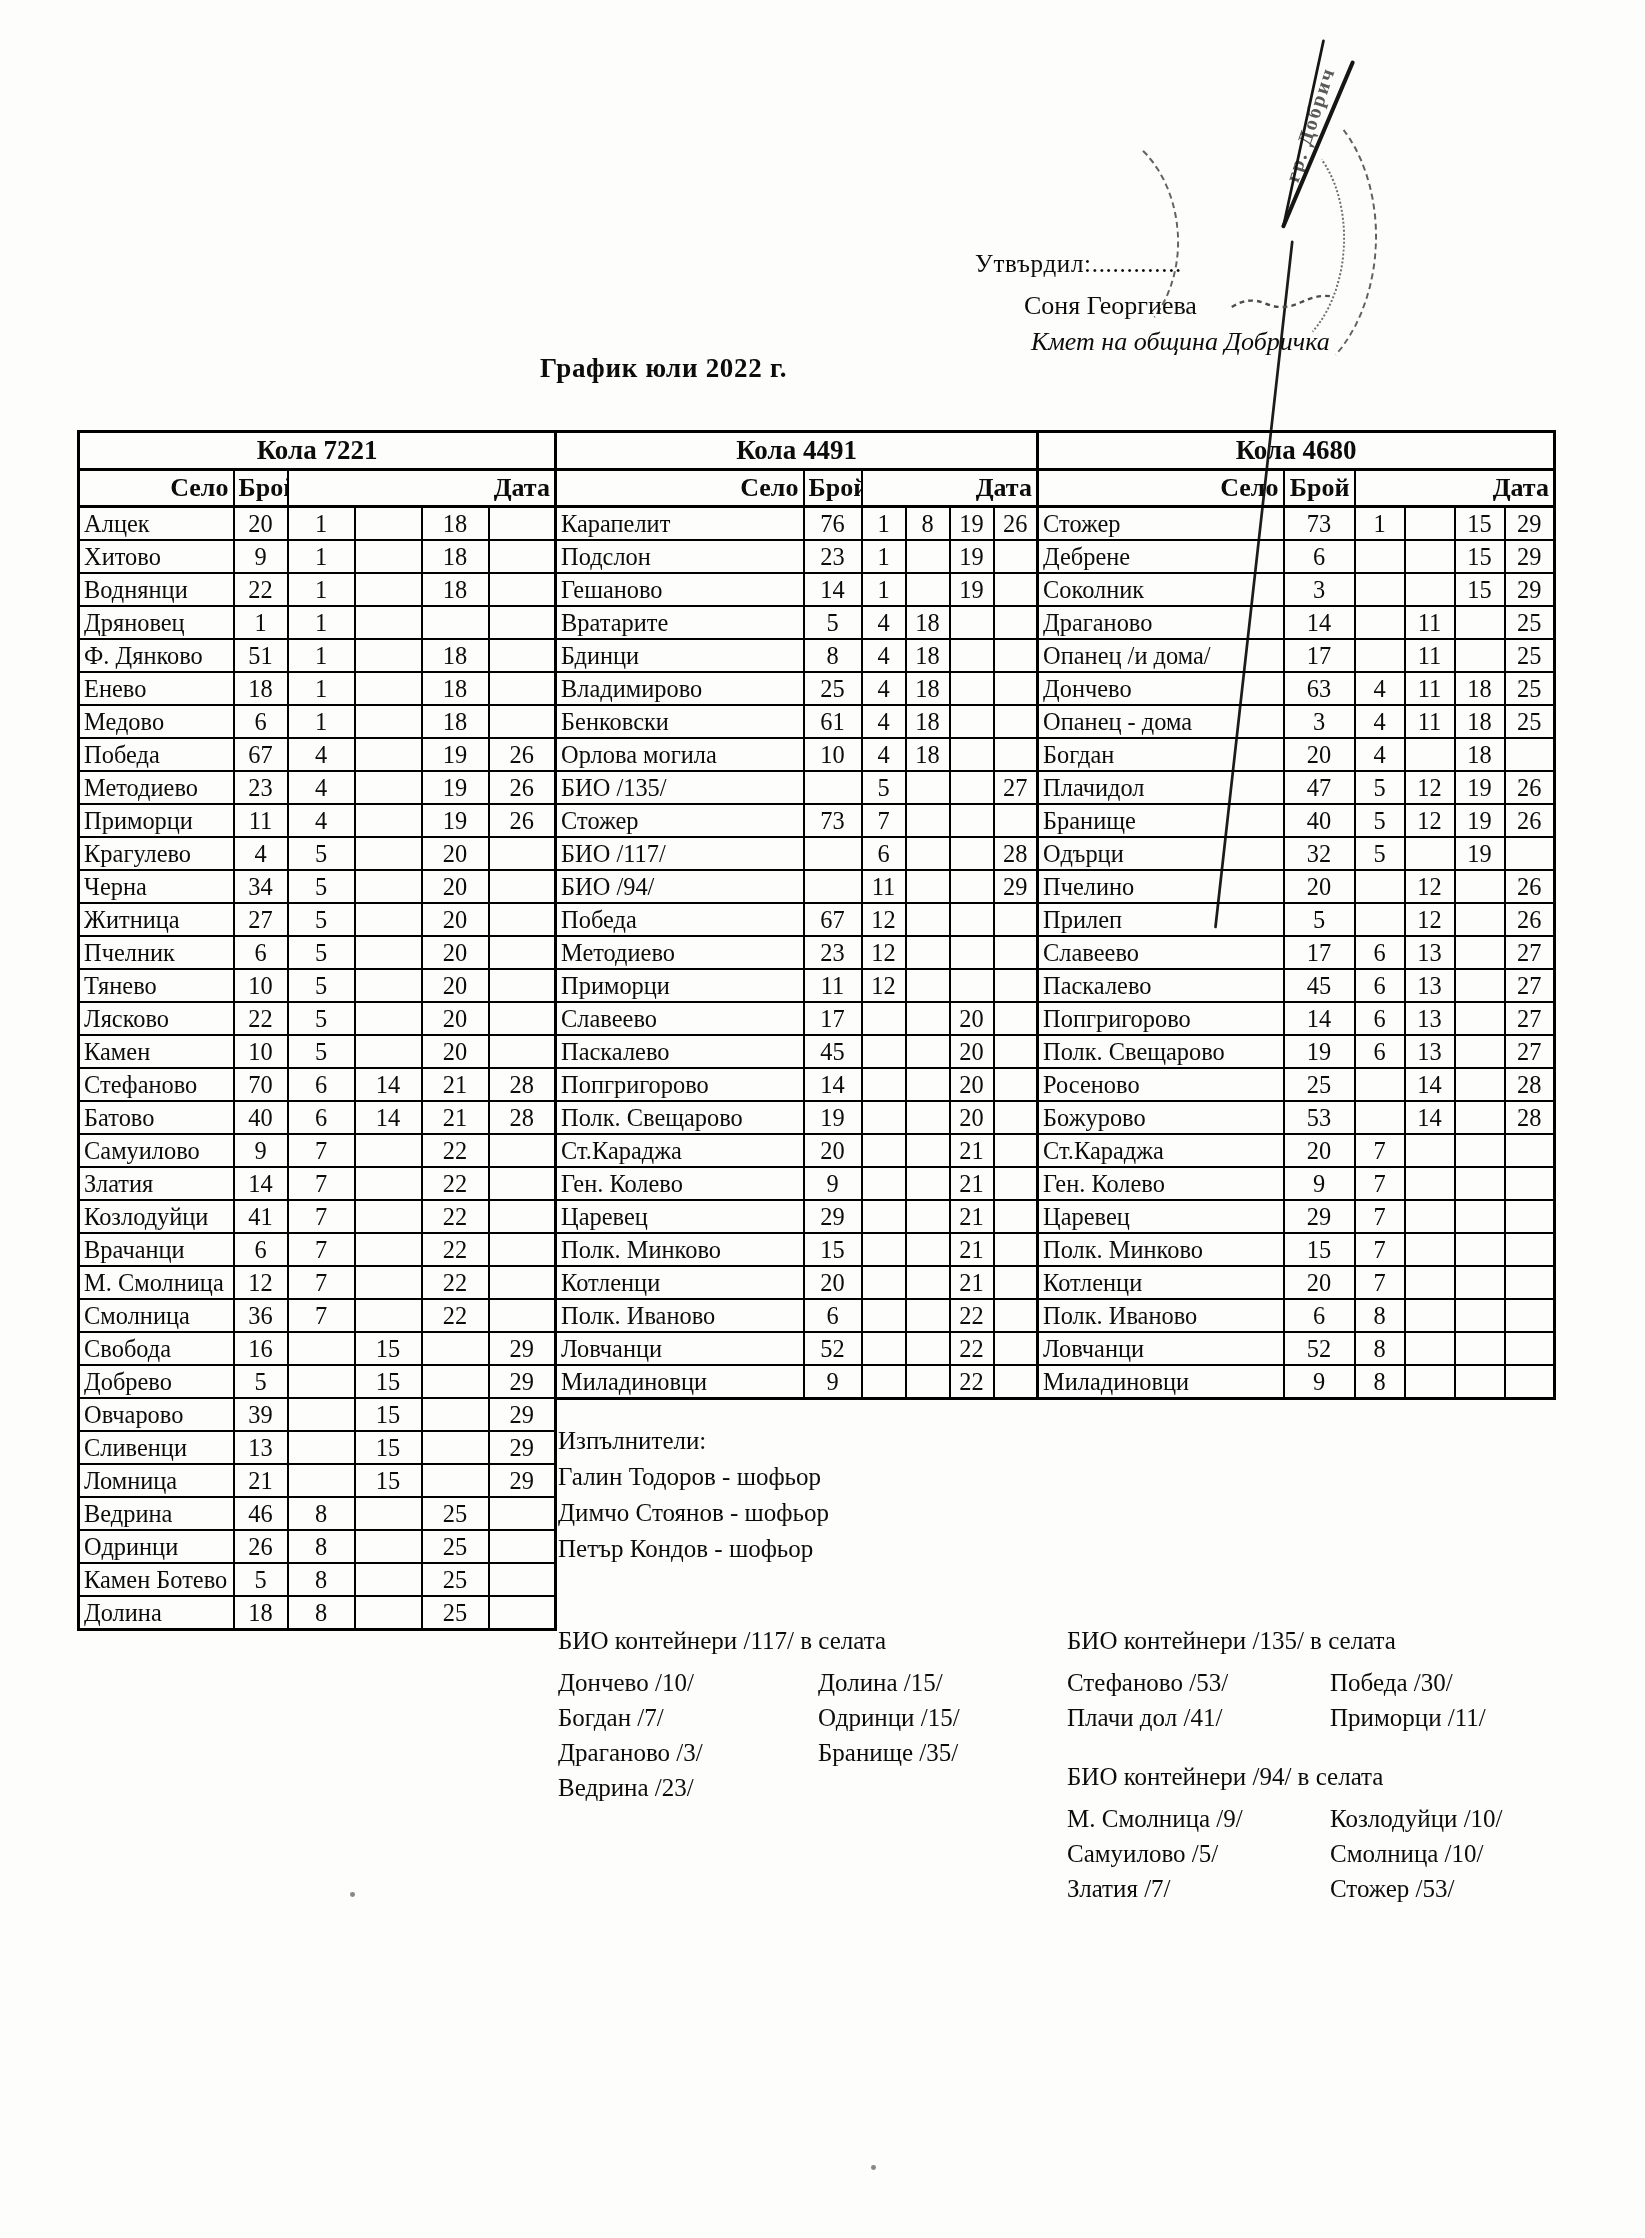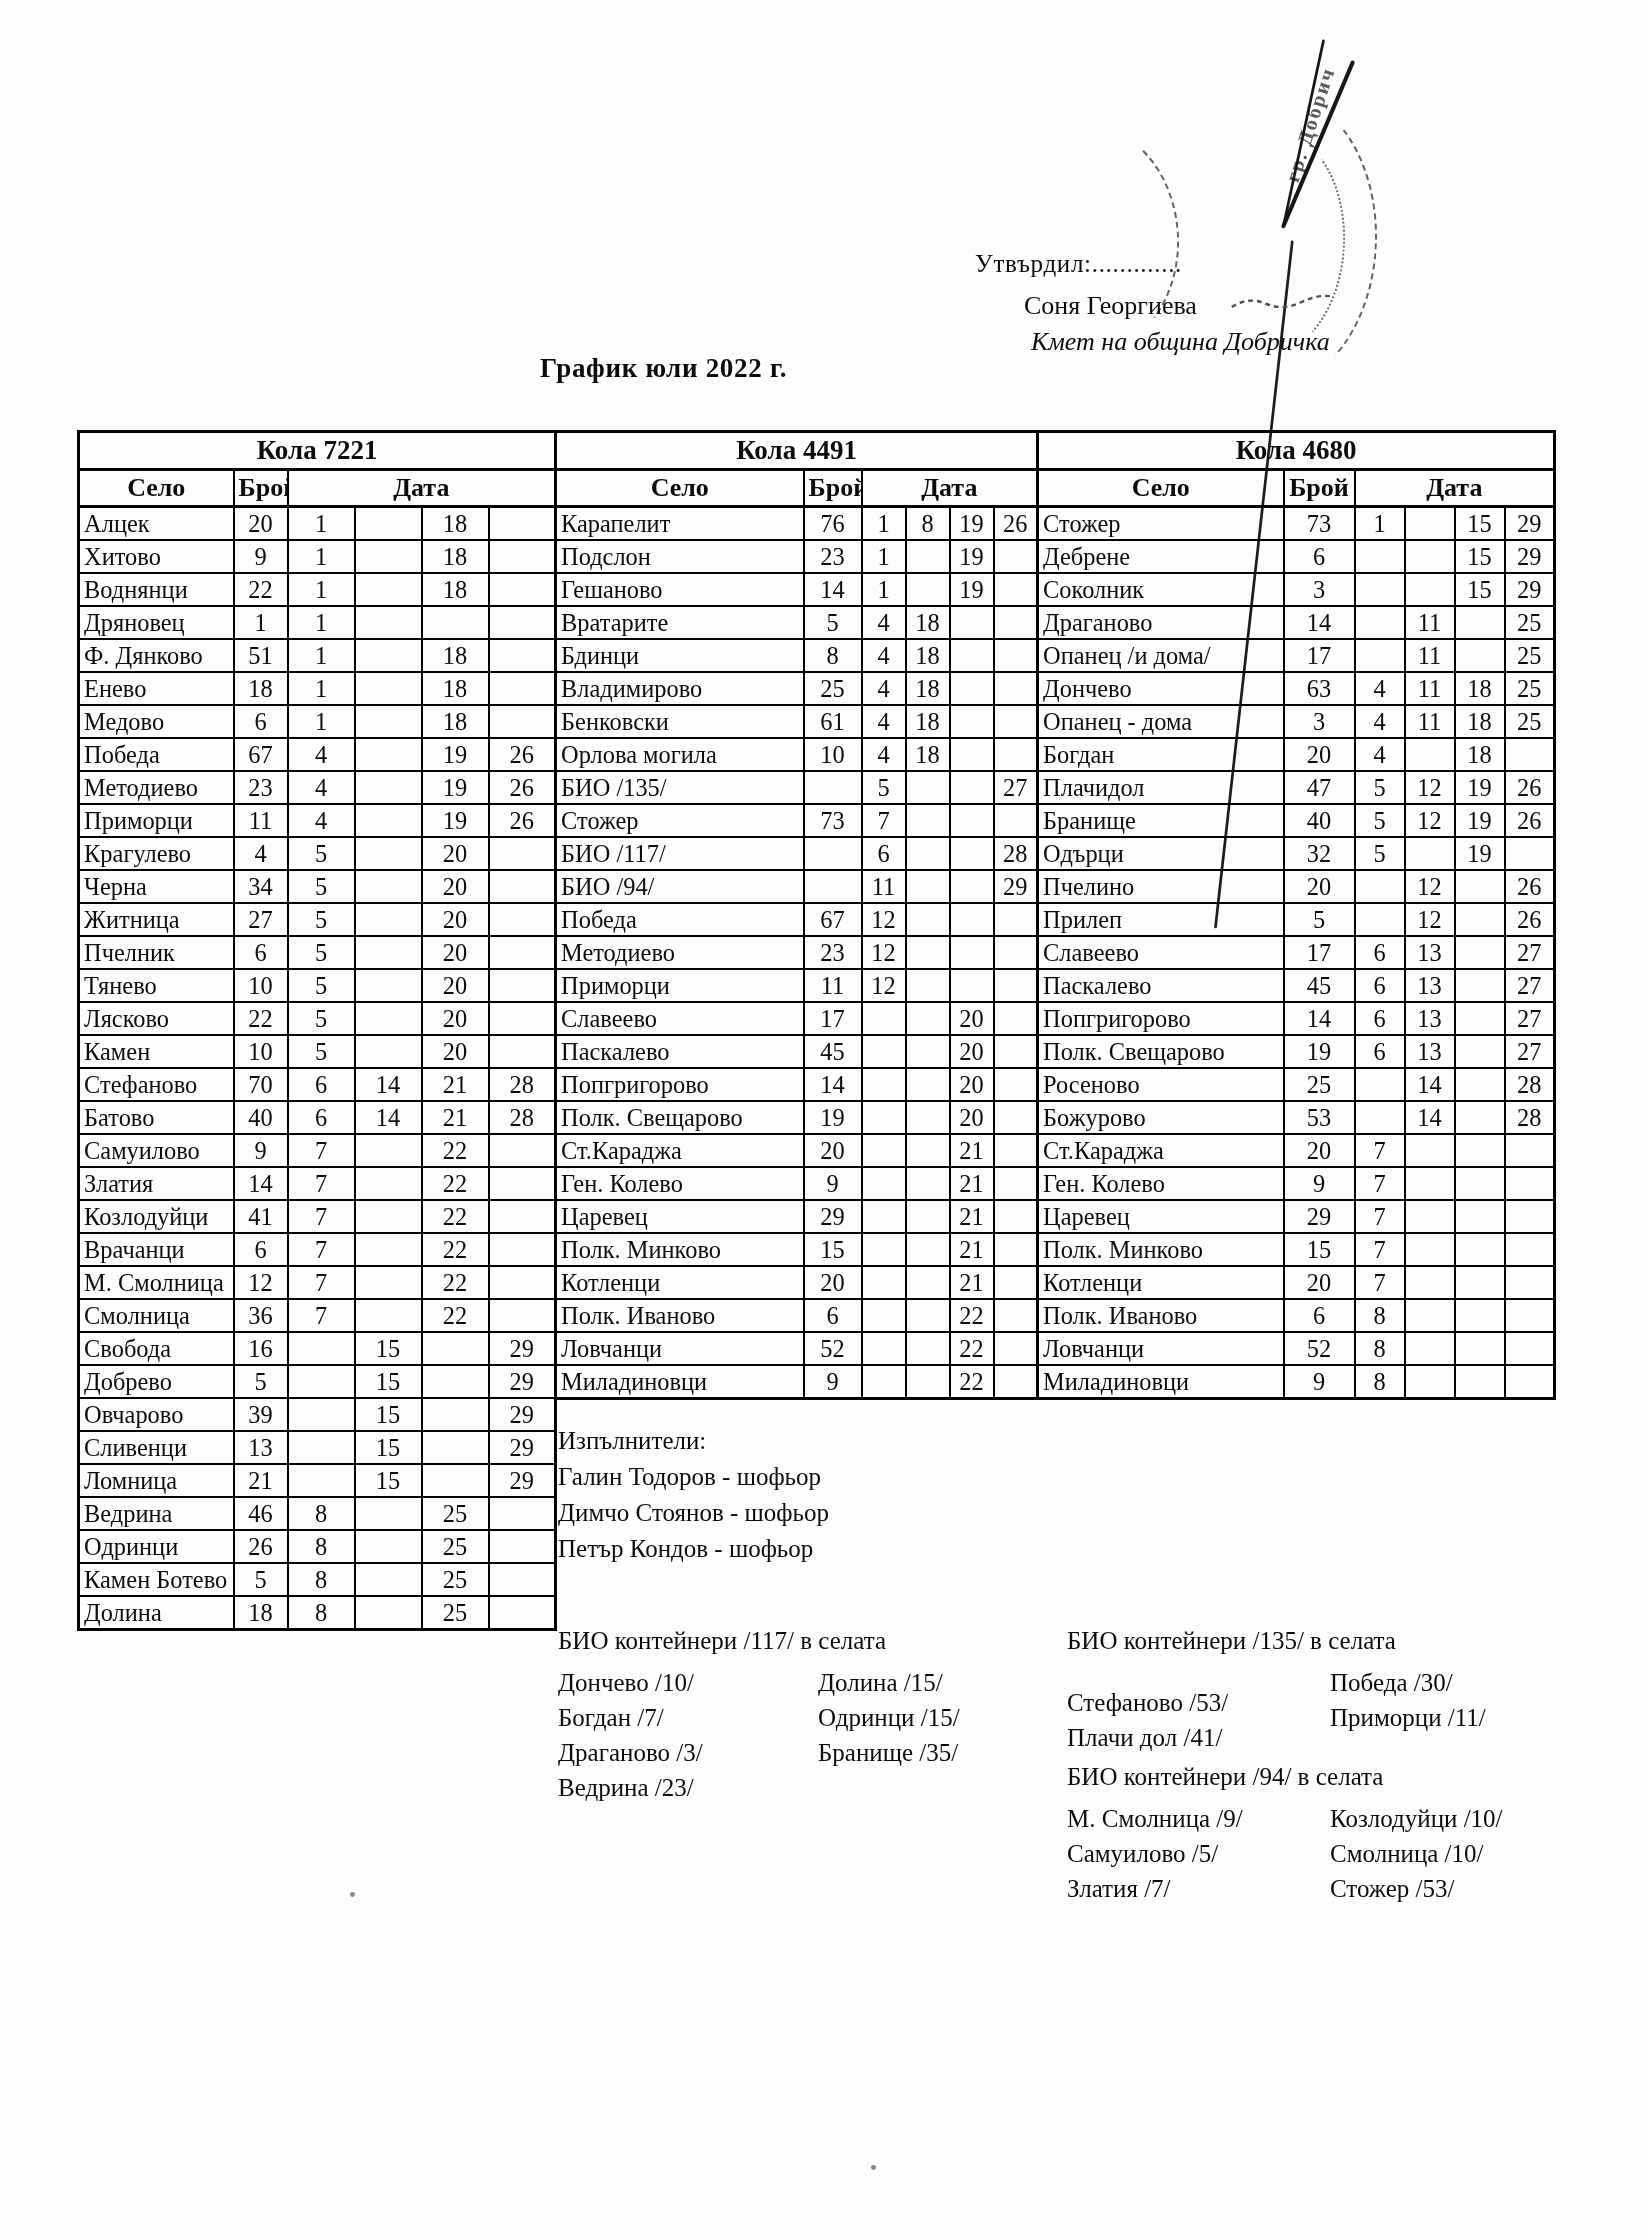--- a/index.html
+++ b/index.html
@@ -19,32 +19,32 @@
   .stamp2-inner{left:1192px;top:129px;width:149px;height:224px;border-right-color:#4a4a4a;border-right-style:dotted;transform:rotate(3deg);}
   .stamp-text{position:absolute;left:1281px;top:178px;font-size:20.4px;font-weight:bold;color:#3d3d3d;
     transform:rotate(-72deg);transform-origin:left top;letter-spacing:2px;opacity:.85;white-space:nowrap;}
   .ink{position:absolute;left:0;top:0;pointer-events:none;}
   
   .tables{position:absolute;left:77px;top:430px;width:1480px;height:1127px;}
   table.sched{position:absolute;top:0;border-collapse:collapse;table-layout:fixed;
     border:3.4px solid #000;background:transparent;padding-left:15px;}
   table.sched th,table.sched td{border:2px solid #000;padding:0 4.1px;overflow:hidden;white-space:nowrap;}
   table.sched th.car{height:35px;font-size:27px;font-weight:bold;text-align:center;border-bottom:3.4px solid #000;}
-  table.sched th.colh{height:34px;font-size:26px;font-weight:bold;text-align:center;border-bottom:3.4px solid #000;}
+  table.sched th.colh{height:34px;font-size:26px;font-weight:bold;text-align:right;border-bottom:3.4px solid #000;}
   table.sched td{height:31px;font-size:24.4px;}
   td.v{text-align:left;padding-left:6.8px;}
   td.n,td.d{text-align:center;font-size:24px;}
   
   .executors{position:absolute;left:558px;top:1423px;font-size:25px;line-height:36px;}
   .bio{position:absolute;font-size:25px;}
   .bio .bio-title{font-weight:normal;margin-bottom:9.5px;}
   .bio .cols{display:flex;}
   .bio .c{line-height:35px;}
   .bio1{left:558px;top:1627px;}   .bio1 .c1{width:260px;}
-  .bio2{left:1067px;top:1627px;}  .bio2 .c1{width:263px;margin-top:20px;}
+  .bio2{left:1067px;top:1627px;}  .bio2 .c1{width:263px;}
   .bio3{left:1067px;top:1763px;}  .bio3 .c1{width:263px;}
   .speck{position:absolute;width:4.8px;height:4.8px;border-radius:50%;background:#555;opacity:.7;}
 </style>
 </head>
 <body>
 
 <div class="page">
 
   <div class="stamp stamp1"></div>
   <div class="stamp stamp2"></div>

